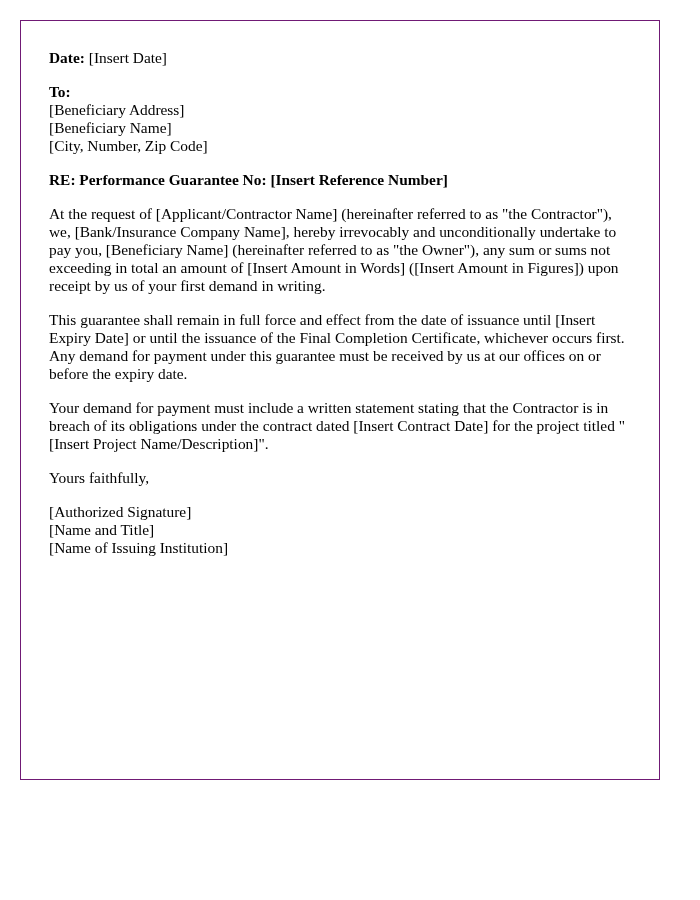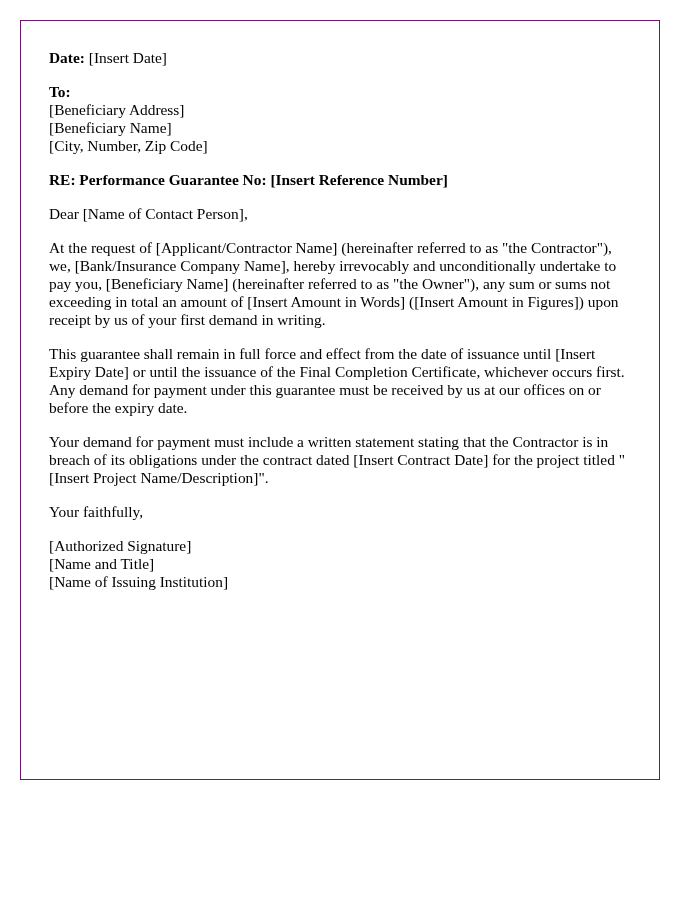--- a/index.html
+++ b/index.html
@@ -46,26 +46,25 @@
 
   <p>
     <span class="line bold">To:</span>
     <span class="line">[Beneficiary Address]</span>
     <span class="line">[Beneficiary Name]</span>
     <span class="line">[City, Number, Zip Code]</span>
   </p>
 
   <p class="bold">RE: Performance Guarantee No: [Insert Reference Number]</p>
 
-  <p>Dear [Name of Contact Person],</p>
 
   <p>At the request of [Applicant/Contractor Name] (hereinafter referred to as "the Contractor"), we, [Bank/Insurance Company Name], hereby irrevocably and unconditionally undertake to pay you, [Beneficiary Name] (hereinafter referred to as "the Owner"), any sum or sums not exceeding in total an amount of [Insert Amount in Words] ([Insert Amount in Figures]) upon receipt by us of your first demand in writing.</p>
   <p>This guarantee shall remain in full force and effect from the date of issuance until [Insert Expiry Date] or until the issuance of the Final Completion Certificate, whichever occurs first. Any demand for payment under this guarantee must be received by us at our offices on or before the expiry date.</p>
   <p>Your demand for payment must include a written statement stating that the Contractor is in breach of its obligations under the contract dated [Insert Contract Date] for the project titled "[Insert Project Name/Description]".</p>
 
-  <p>Your faithfully,</p>
+  <p>Yours faithfully,</p>
 
   <p>
     <span class="line">[Authorized Signature]</span>
     <span class="line">[Name and Title]</span>
     <span class="line">[Name of Issuing Institution]</span>
   </p>
 </div>
 
 </body></html>

